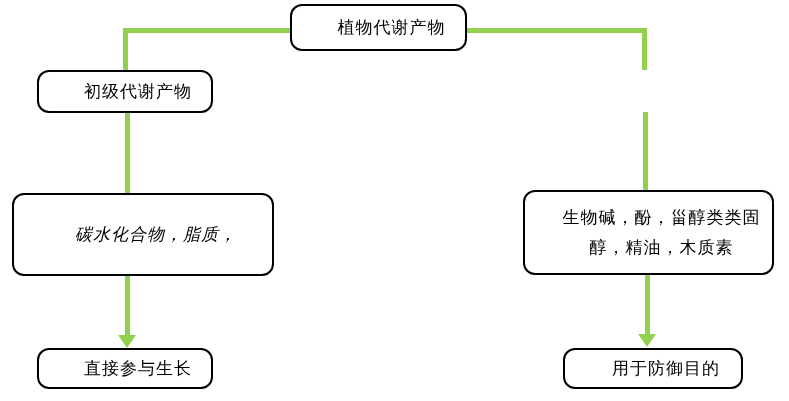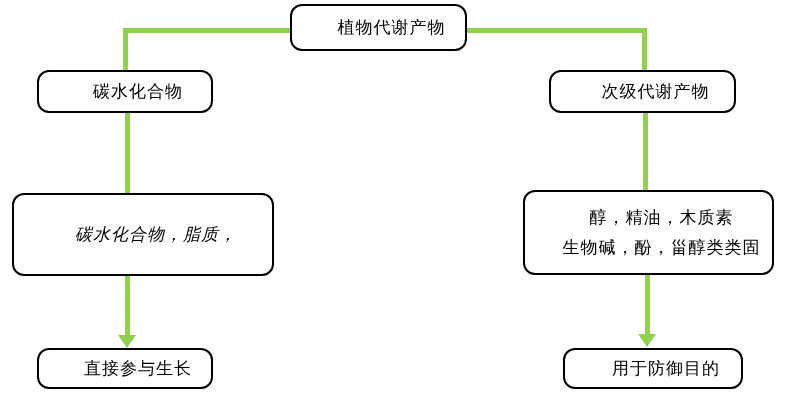--- a/index.html
+++ b/index.html
@@ -84,34 +84,31 @@
   <div class="line" id="edge-primary-outcome-v"></div>
   <div class="line" id="edge-secondary-outcome-v"></div>
   <div class="arrowhead" id="arrow-primary-outcome"></div>
   <div class="arrowhead" id="arrow-secondary-outcome"></div>
 
   <div class="node" id="node-root">
     <span>植物代谢产物</span>
   </div>
 
   <div class="node" id="node-primary">
-    <span>碳水化合物</span>
+    <span>初级代谢产物</span>
   </div>
 
-  <div class="node" id="node-secondary">
-    <span>次级代谢产物</span>
-  </div>
 
   <div class="node" id="node-primary-components">
     <span>碳水化合物，脂质，</span>
   </div>
 
   <div class="node" id="node-secondary-components">
+    <span>生物碱，酚，甾醇类类固</span>
     <span>醇，精油，木质素</span>
-    <span>生物碱，酚，甾醇类类固</span>
   </div>
 
   <div class="node" id="node-primary-outcome">
     <span>直接参与生长</span>
   </div>
 
   <div class="node" id="node-secondary-outcome">
     <span>用于防御目的</span>
   </div>
 

